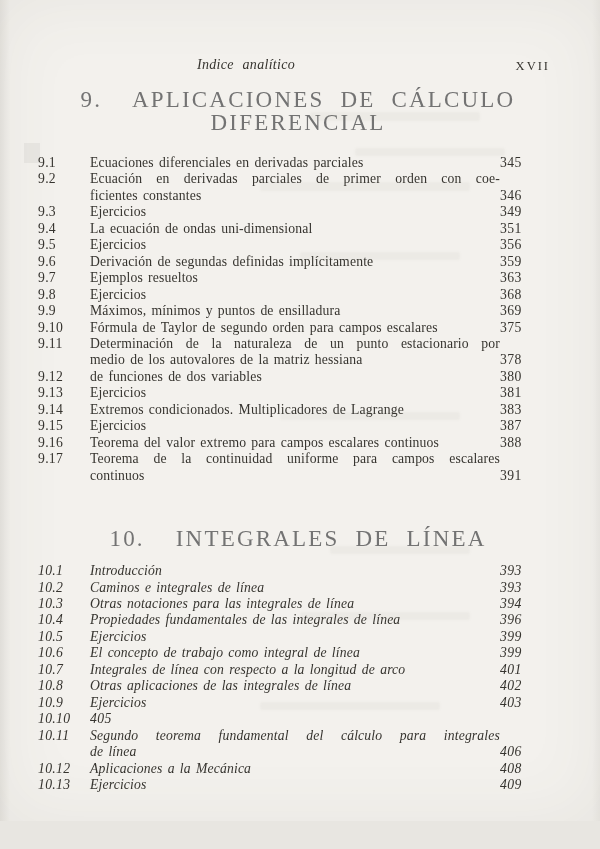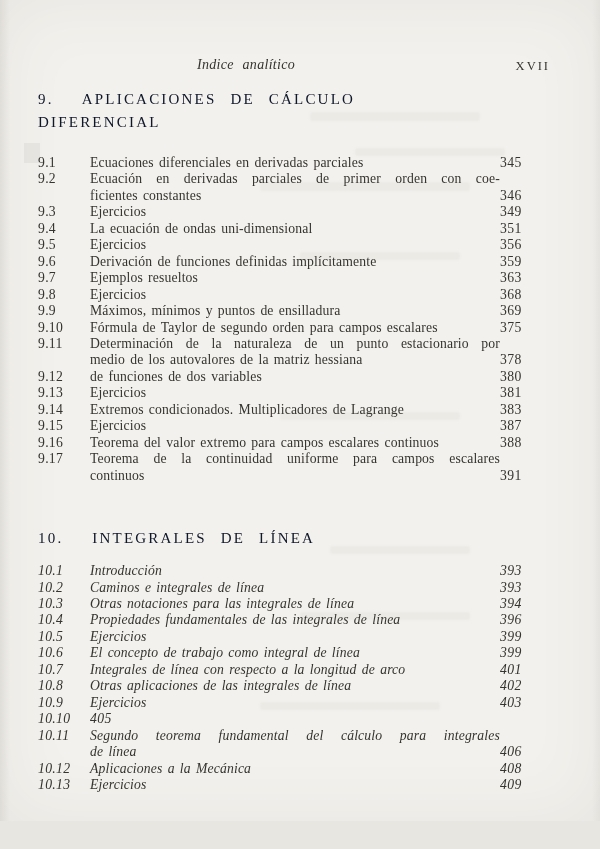--- a/index.html
+++ b/index.html
@@ -46,26 +46,27 @@
   
   .chapters {
     position: absolute;
     top: 88px;
     left: 38px;
     width: 520px;
   }
   .chapter + .chapter { margin-top: 43px; }
   .chapter-heading {
     margin: 0;
-    font-size: 15px;
+    font-size: 23px;
     font-weight: 400;
     line-height: 23px;
+    text-align: center;
     letter-spacing: 2.2px;
     word-spacing: 8px;
-    color: #0f172a;
+    color: #737373;
   }
   .ch-num { margin-right: 15px; }
   .entries { margin-top: 21px; }
   .chapter + .chapter .entries { margin-top: 13px; font-style: italic; }
   .entry {
     display: flex;
     align-items: flex-start;
     font-size: 13.7px;
     line-height: 16.45px;
   }
@@ -173,21 +174,21 @@
     <span class="e-num">9.5</span>
     <span class="e-title">
               <span class="ln">Ejercicios</span>
             </span>
     <span class="e-page">356</span>
   </div>
 
   <div class="entry">
     <span class="e-num">9.6</span>
     <span class="e-title">
-              <span class="ln">Derivación de funciones definidas implícitamente</span>
+              <span class="ln">Derivación de segundas definidas implícitamente</span>
             </span>
     <span class="e-page">359</span>
   </div>
 
   <div class="entry">
     <span class="e-num">9.7</span>
     <span class="e-title">
               <span class="ln">Ejemplos resueltos</span>
             </span>
     <span class="e-page">363</span>

